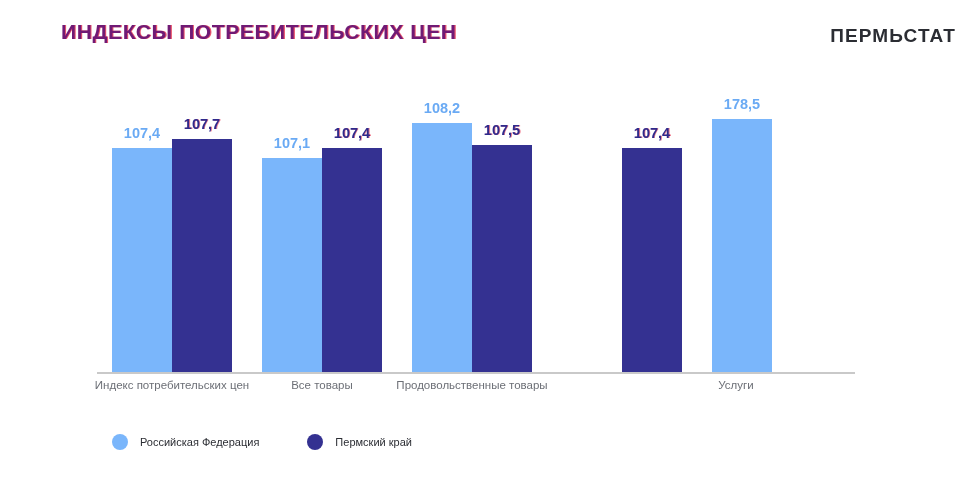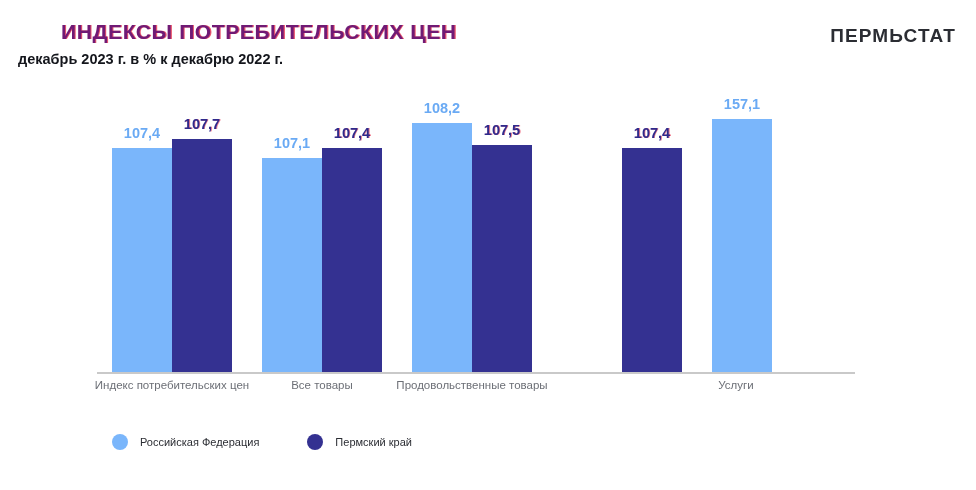--- a/index.html
+++ b/index.html
@@ -150,21 +150,20 @@
     font-size: 11px;
     color: #2b2d33;
     white-space: nowrap;
   }
 </style>
 </head>
 <body>
 
 <div id="header">
   <div id="chart-title">ИНДЕКСЫ ПОТРЕБИТЕЛЬСКИХ ЦЕН</div>
-  <div id="chart-subtitle">декабрь 2023 г.  в % к декабрю 2022 г.</div>
   <div id="brand-logo">ПЕРМЬСТАТ</div>
 </div>
 
 <div id="plot">
   <div id="axis-line"></div>
 
 <div class="bar-group" style="left: 112px; width: 120px;">
       <div class="bar-wrap left">
         <div class="bar rf" title="Российская Федерация: 107,4" style="height: 223.837px; background: rgb(122, 182, 251);"></div>
         <div class="bar-value rf" style="bottom: 230.837px;">107,4</div>
@@ -196,21 +195,21 @@
     </div>
     <div class="bar-group" style="left: 562px; width: 120px;">
       <div class="bar-wrap right">
         <div class="bar pk" title="Пермский край: 107,4" style="height: 223.837px; background: rgb(52, 49, 145);"></div>
         <div class="bar-value pk" style="bottom: 230.837px;">107,4</div>
       </div>
     </div>
     <div class="bar-group" style="left: 712px; width: 120px;">
       <div class="bar-wrap left">
         <div class="bar rf" title="Российская Федерация: 108,3" style="height: 252.616px; background: rgb(122, 182, 251);"></div>
-        <div class="bar-value rf" style="bottom: 259.616px;">157,1</div>
+        <div class="bar-value rf" style="bottom: 259.616px;">178,5</div>
       </div>
     </div>
   </div>
 
 <div id="categories">
     <div class="cat-label" style="left: 72px; width: 200px; color: rgb(108, 111, 118);">Индекс потребительских цен</div>
     <div class="cat-label" style="left: 222px; width: 200px; color: rgb(108, 111, 118);">Все товары</div>
     <div class="cat-label" style="left: 372px; width: 200px; color: rgb(108, 111, 118);">Продовольственные товары</div>
     <div class="cat-label" style="left: 636px; width: 200px; color: rgb(108, 111, 118);">Услуги</div>
   </div>

